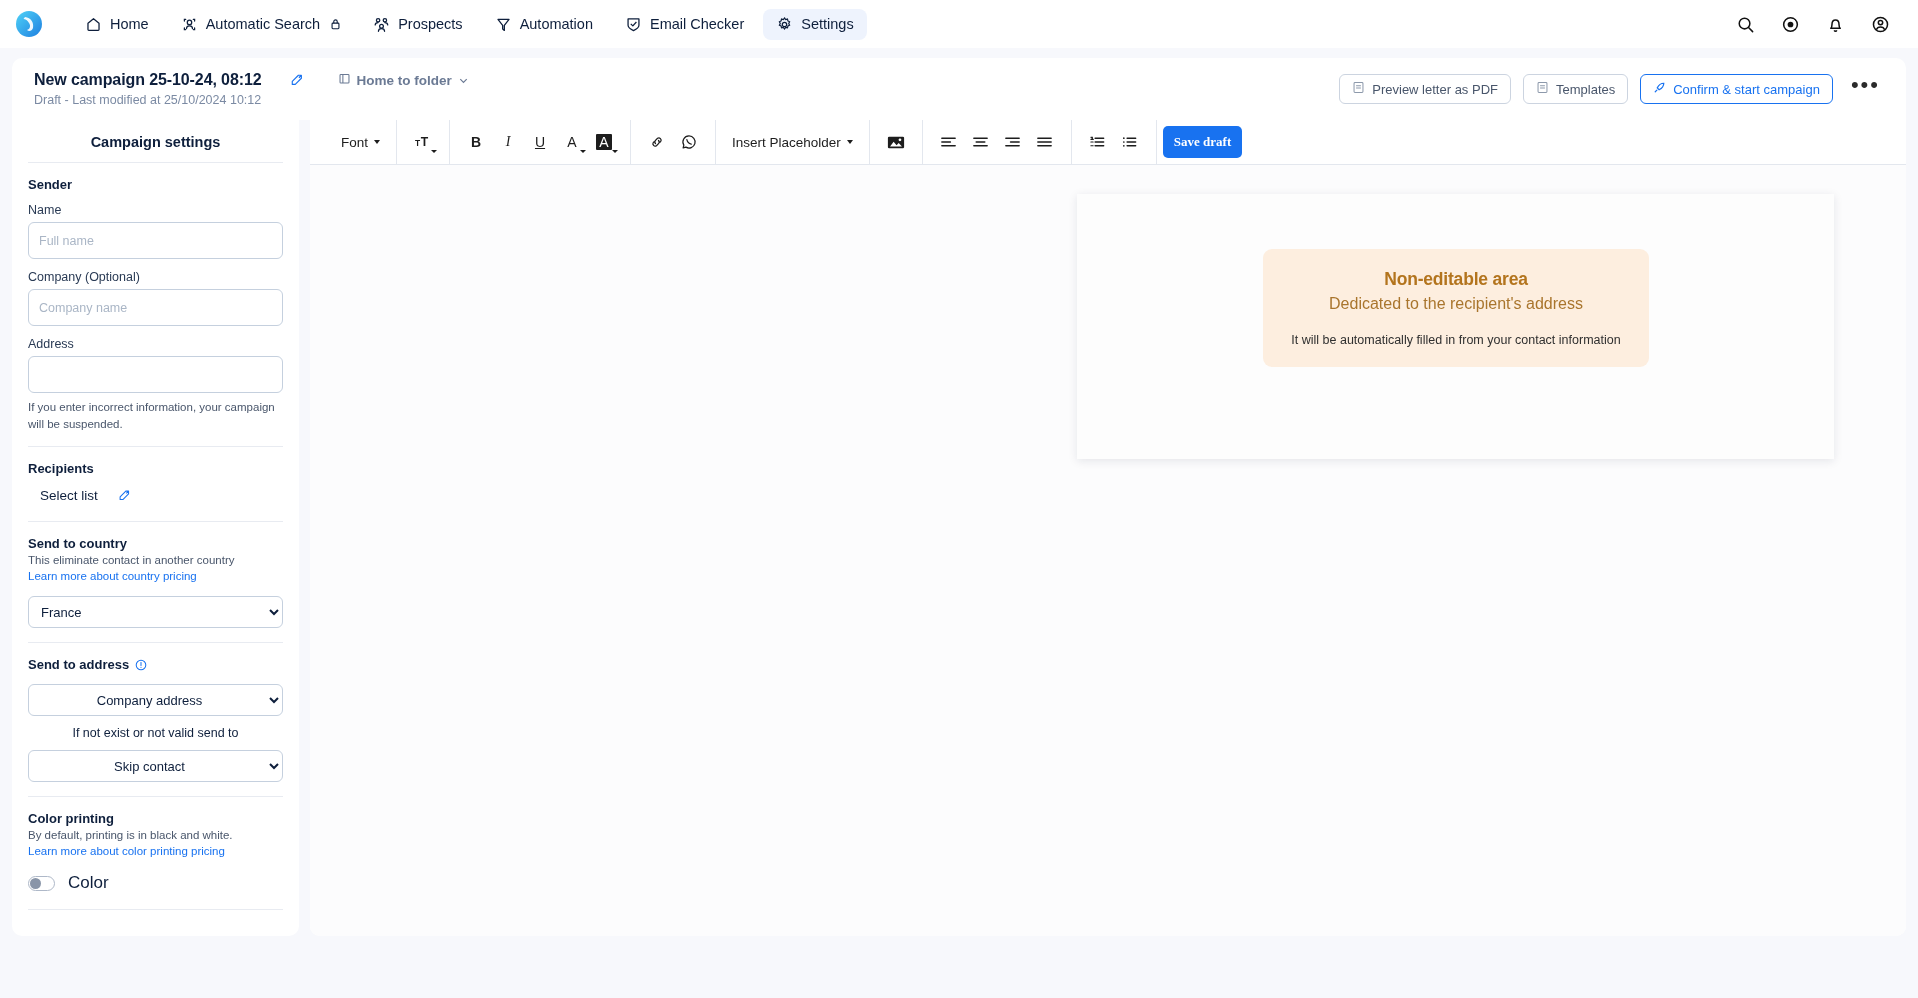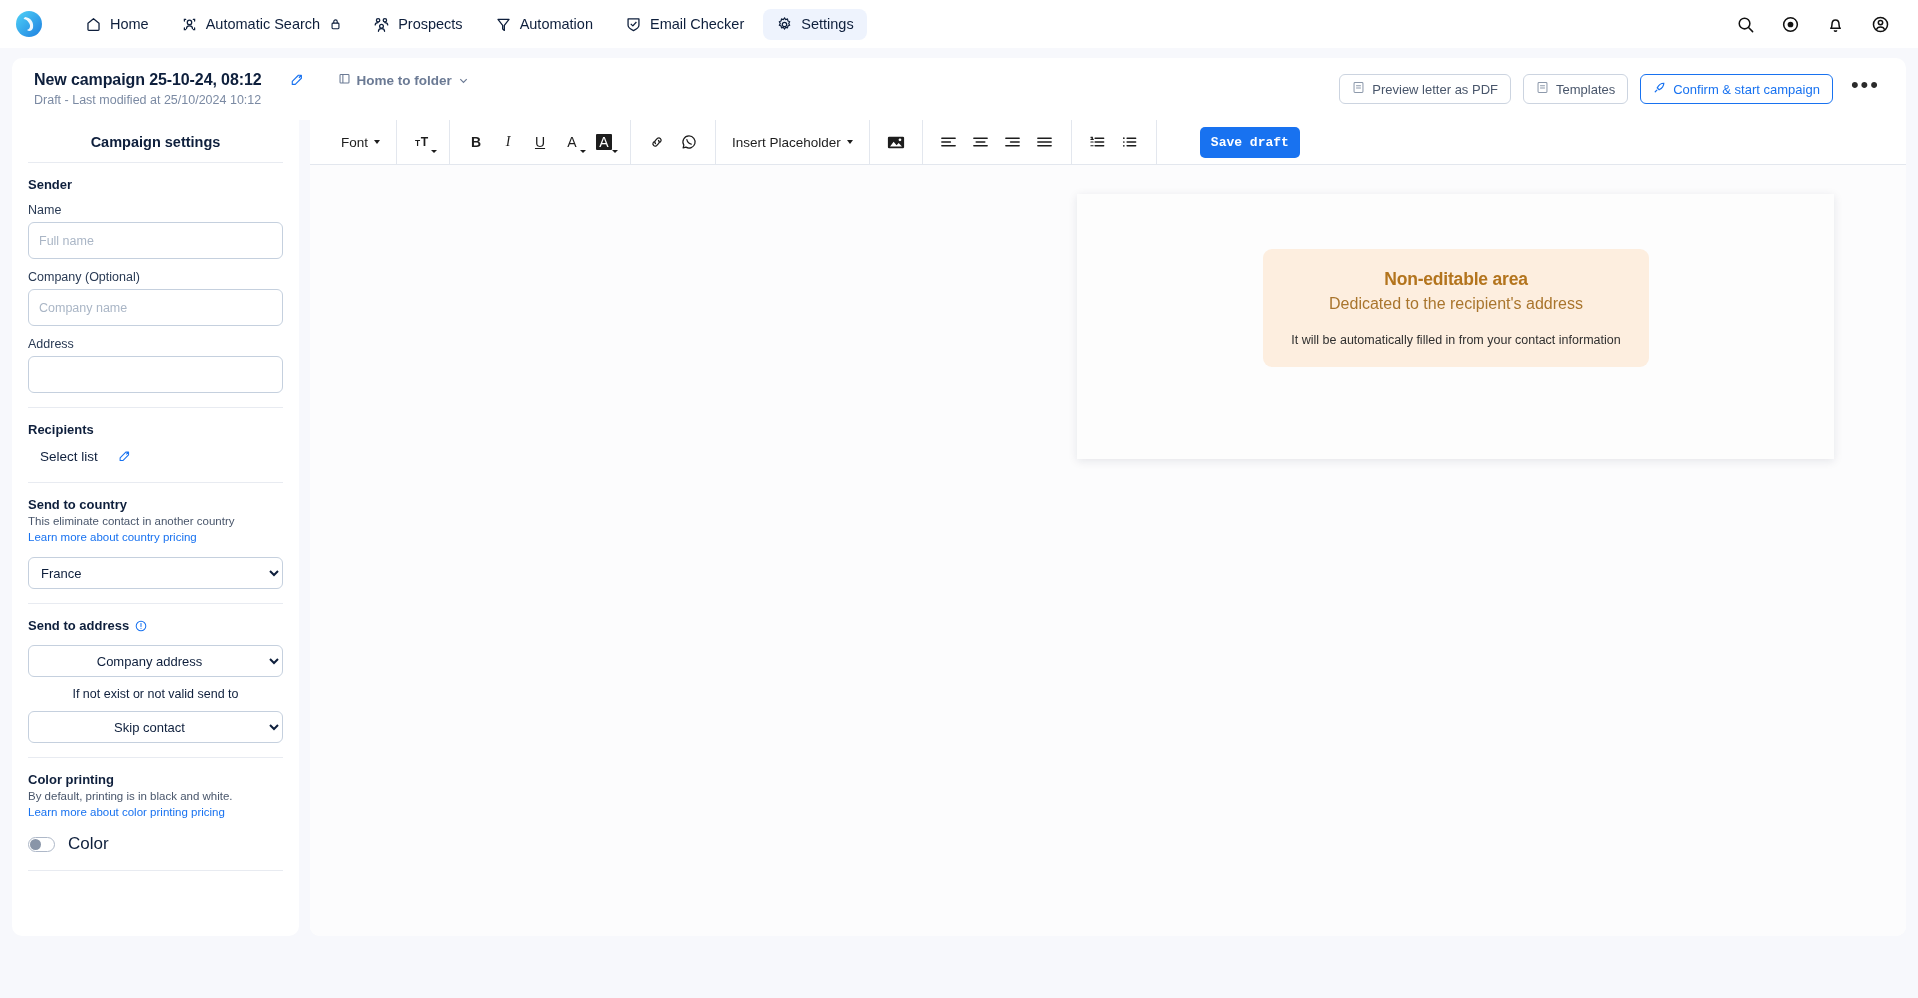--- a/index.html
+++ b/index.html
@@ -263,22 +263,21 @@
   }
   .save-draft {
     background: #1872f0;
     color: #fff;
     font-size: 13px;
     font-weight: 600;
     border: none;
     border-radius: 5px;
     padding: 8px 11px;
     cursor: pointer;
-    font-family: Liberation Mono, monospace;
-    margin-left: 37px;
+    font-family: Liberation Serif, serif;
   }
   .canvas {
     flex: 1;
     background: #fcfcfd;
     position: relative;
     overflow: hidden;
   }
   .page-card {
     position: absolute;
     left: 767px;
@@ -494,20 +493,21 @@
     <div class="sb-scroll">
 
       <div class="sec">
         <div class="sec-title">Sender</div>
         <div class="fld-label">Name</div>
         <input class="inp" value="" placeholder="Full name" style="">
         <div class="fld-label">Company (Optional)</div>
         <input class="inp" value="" placeholder="Company name" style="">
         <div class="fld-label">Address</div>
         <input class="inp" value="" placeholder="" style="">
+        <div class="hint">If you enter incorrect information, your campaign will be suspended.</div>
       </div>
 
       <div class="hr"></div>
 
       <div class="sec">
         <div class="sec-title">Recipients</div>
         <div class="select-list-row">
           <span>Select list</span>
           <span style="display:flex;">
             <svg width="13" height="13" viewBox="0 0 16 16" fill="none" stroke="#1872f0" stroke-width="1.3" stroke-linejoin="round">

